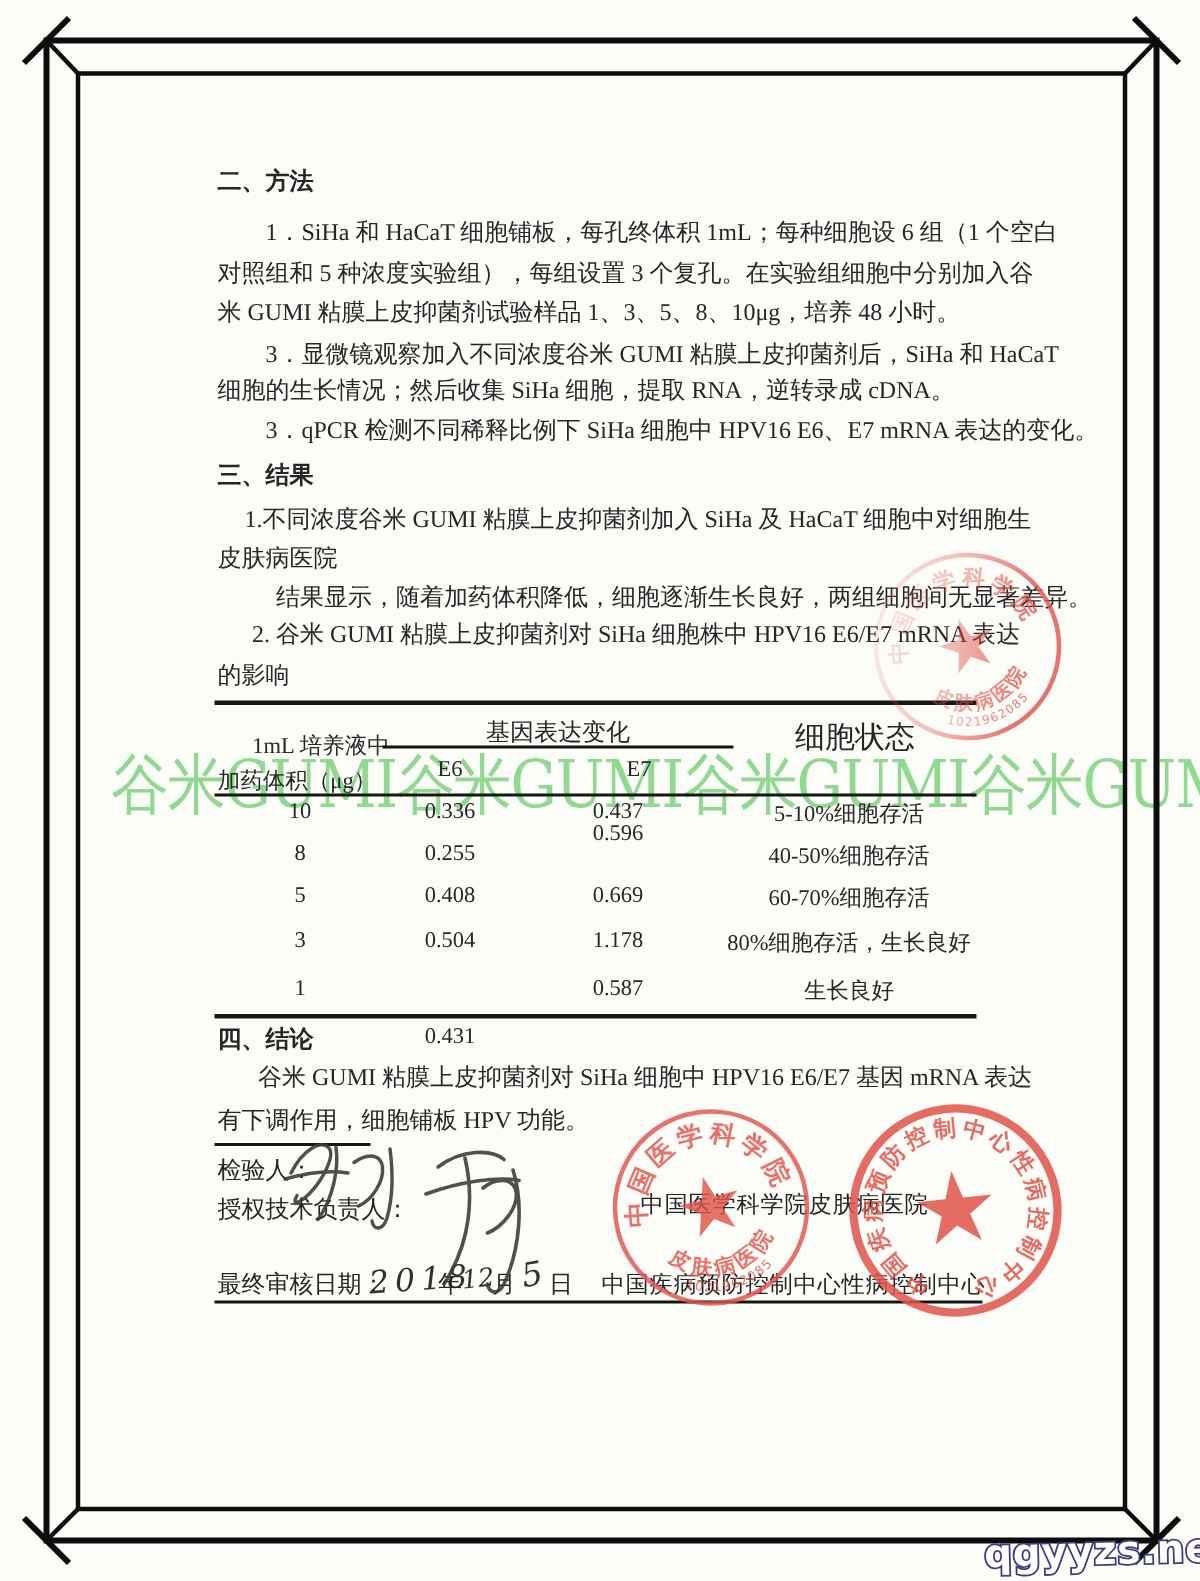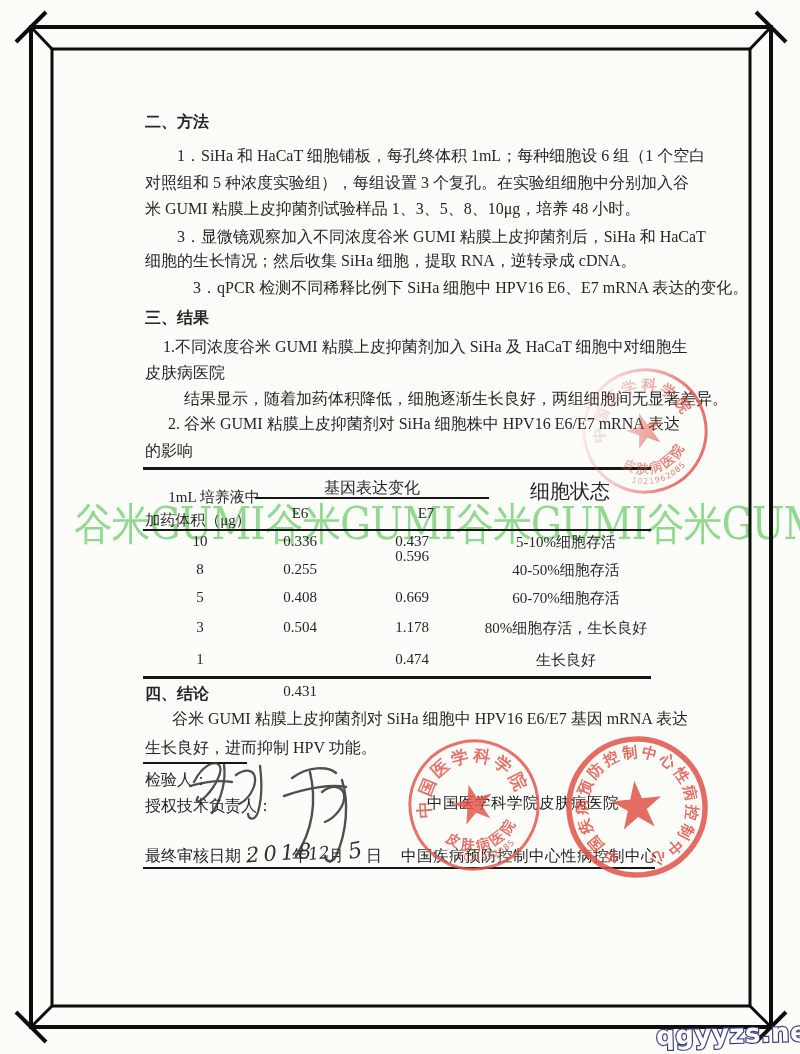--- a/index.html
+++ b/index.html
@@ -31,21 +31,21 @@
 
   <div id="green-wm">谷米GUMI谷米GUMI谷米GUMI谷米GUMI</div>
 
   <div>
     <div class="ln hd" style="top:112px;">二、方法</div>
     <div class="ln" style="top:146px;left:177px;">1．SiHa 和 HaCaT 细胞铺板，每孔终体积 1mL；每种细胞设 6 组（1 个空白</div>
     <div class="ln" style="top:173px;">对照组和 5 种浓度实验组），每组设置 3 个复孔。在实验组细胞中分别加入谷</div>
     <div class="ln" style="top:199px;">米  GUMI 粘膜上皮抑菌剂试验样品 1、3、5、8、10μg，培养 48 小时。</div>
     <div class="ln" style="top:227px;left:177px;">3．显微镜观察加入不同浓度谷米  GUMI 粘膜上皮抑菌剂后，SiHa 和 HaCaT</div>
     <div class="ln" style="top:251px;">细胞的生长情况；然后收集 SiHa 细胞，提取 RNA，逆转录成 cDNA。</div>
-    <div class="ln" style="top:278px;left:177px;margin-left:16px;">3．qPCR 检测不同稀释比例下 SiHa 细胞中 HPV16 E6、E7 mRNA 表达的变化。</div>
+    <div class="ln" style="top:278px;left:177px;">3．qPCR 检测不同稀释比例下 SiHa 细胞中 HPV16 E6、E7 mRNA 表达的变化。</div>
   </div>
 
   <div>
     <div class="ln hd" style="top:308px;text-align:center;">三、结果</div>
     <div class="ln" style="top:337px;left:163px;">1.不同浓度谷米  GUMI 粘膜上皮抑菌剂加入 SiHa 及 HaCaT 细胞中对细胞生</div>
     <div class="ln" style="top:363px;">皮肤病医院</div>
     <div class="ln" style="top:389px;left:184px;">结果显示，随着加药体积降低，细胞逐渐生长良好，两组细胞间无显著差异。</div>
     <div class="ln" style="top:414px;left:168px;">2. 谷米  GUMI 粘膜上皮抑菌剂对 SiHa 细胞株中 HPV16 E6/E7 mRNA 表达</div>
     <div class="ln" style="top:441px;">的影响</div>
   </div>
@@ -81,30 +81,30 @@
     </div>
     <div>
       <div class="tc" style="left:140px;top:619px;width:120px;">3</div>
       <div class="tc" style="left:250px;top:619px;width:100px;">0.504</div>
       <div class="tc" style="left:362px;top:619px;width:100px;">1.178</div>
       <div class="tc" style="left:468px;top:619px;width:196px;">80%细胞存活，生长良好</div>
     </div>
     <div>
       <div class="tc" style="left:140px;top:651px;width:120px;">1</div>
       <div class="tc" style="left:250px;top:651px;width:100px;margin-top:32px;">0.431</div>
-      <div class="tc" style="left:362px;top:651px;width:100px;">0.474</div>
+      <div class="tc" style="left:362px;top:651px;width:100px;">0.587</div>
       <div class="tc" style="left:468px;top:651px;width:196px;">生长良好</div>
     </div>
     <div class="tl" style="left:143px;top:676px;width:508px;height:3px;"></div>
   </div>
 
   <div>
     <div class="ln hd" style="top:684px;">四、结论</div>
     <div class="ln" style="top:709px;left:172px;">谷米  GUMI 粘膜上皮抑菌剂对 SiHa 细胞中 HPV16 E6/E7 基因 mRNA 表达</div>
-    <div class="ln" style="top:738px;">生长良好，进而抑制 HPV 功能。</div>
+    <div class="ln" style="top:738px;">有下调作用，细胞铺板 HPV 功能。</div>
   </div>
 
   <div>
     <div class="tl" style="left:143px;top:762px;width:104px;height:2px;"></div>
     <div class="sig-label" style="left:145px;top:770px;">检验人：</div>
     <div class="sig-label" style="left:145px;top:796px;">授权技术负责人：</div>
     <div class="printed" style="left:427px;top:793px;">中国医学科学院皮肤病医院</div>
 
     <div class="sig-label" style="left:145px;top:846px;">最终审核日期：</div>
     <div class="hand" style="left:246px;top:841px;font-size:21px;letter-spacing:4px;transform:rotate(-4deg);">2018</div>

